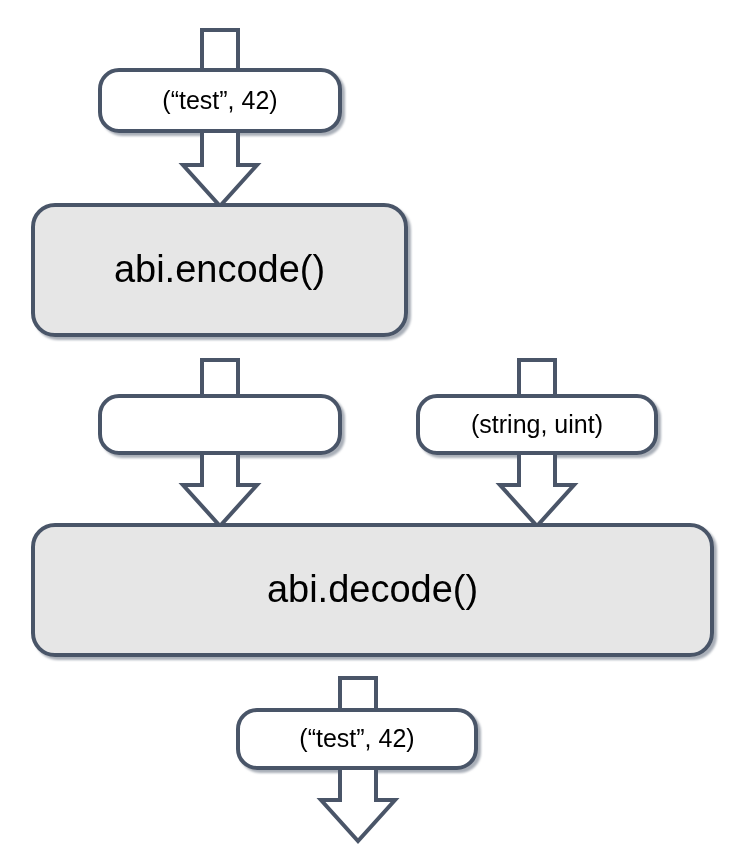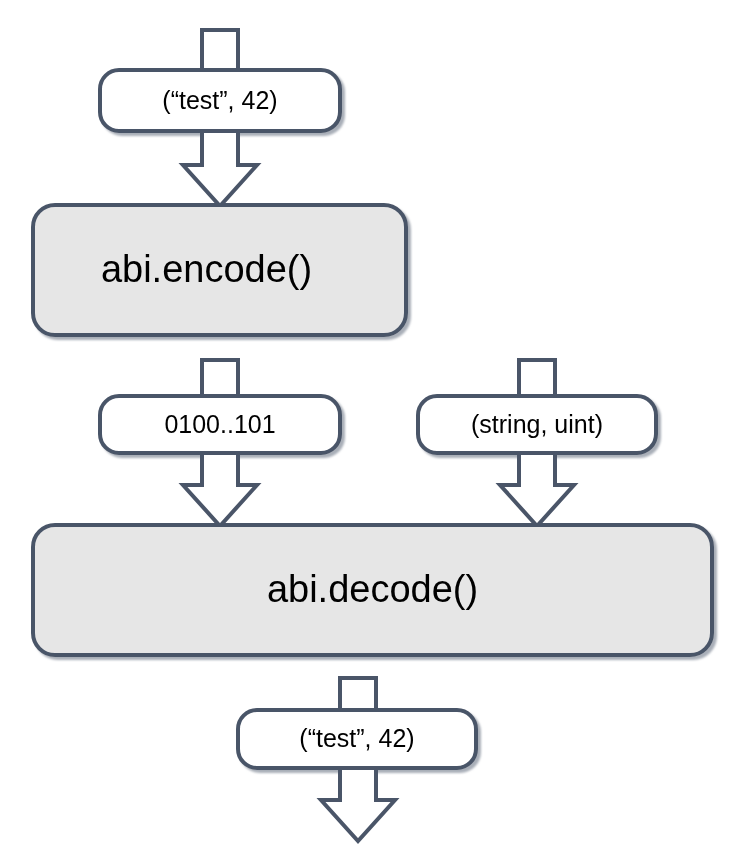--- a/index.html
+++ b/index.html
@@ -119,27 +119,24 @@
     <g>
       <path d="M 340 768 L 340 800 L 321 800 L 358 841 L 395 800 L 376 800 L 376 768 Z" fill="#ffffff" stroke="#4a5568" stroke-width="4" stroke-linejoin="miter"></path>
     </g>
 
   </svg>
 
   <div class="node-label" style="left:100px; top:70px; width:240px; height:61px;">
     <span class="label-text data-text">(“test”, 42)</span>
   </div>
 
-  <div class="node-label" style="left:20px; top:205px; width:373px; height:130px;">
+  <div class="node-label" style="left:33px; top:205px; width:373px; height:130px;">
     <span class="label-text process-text">abi.encode()</span>
   </div>
 
-  <div class="node-label" style="left:100px; top:396px; width:240px; height:57px;">
-    <span class="label-text data-text">0100..101</span>
-  </div>
 
   <div class="node-label" style="left:418px; top:396px; width:238px; height:57px;justify-content:center;">
     <span class="label-text data-text">(string, uint)</span>
   </div>
 
   <div class="node-label" style="left:33px; top:525px; width:679px; height:130px;">
     <span class="label-text process-text">abi.decode()</span>
   </div>
 
   <div class="node-label" style="left:238px; top:710px; width:238px; height:58px;">

